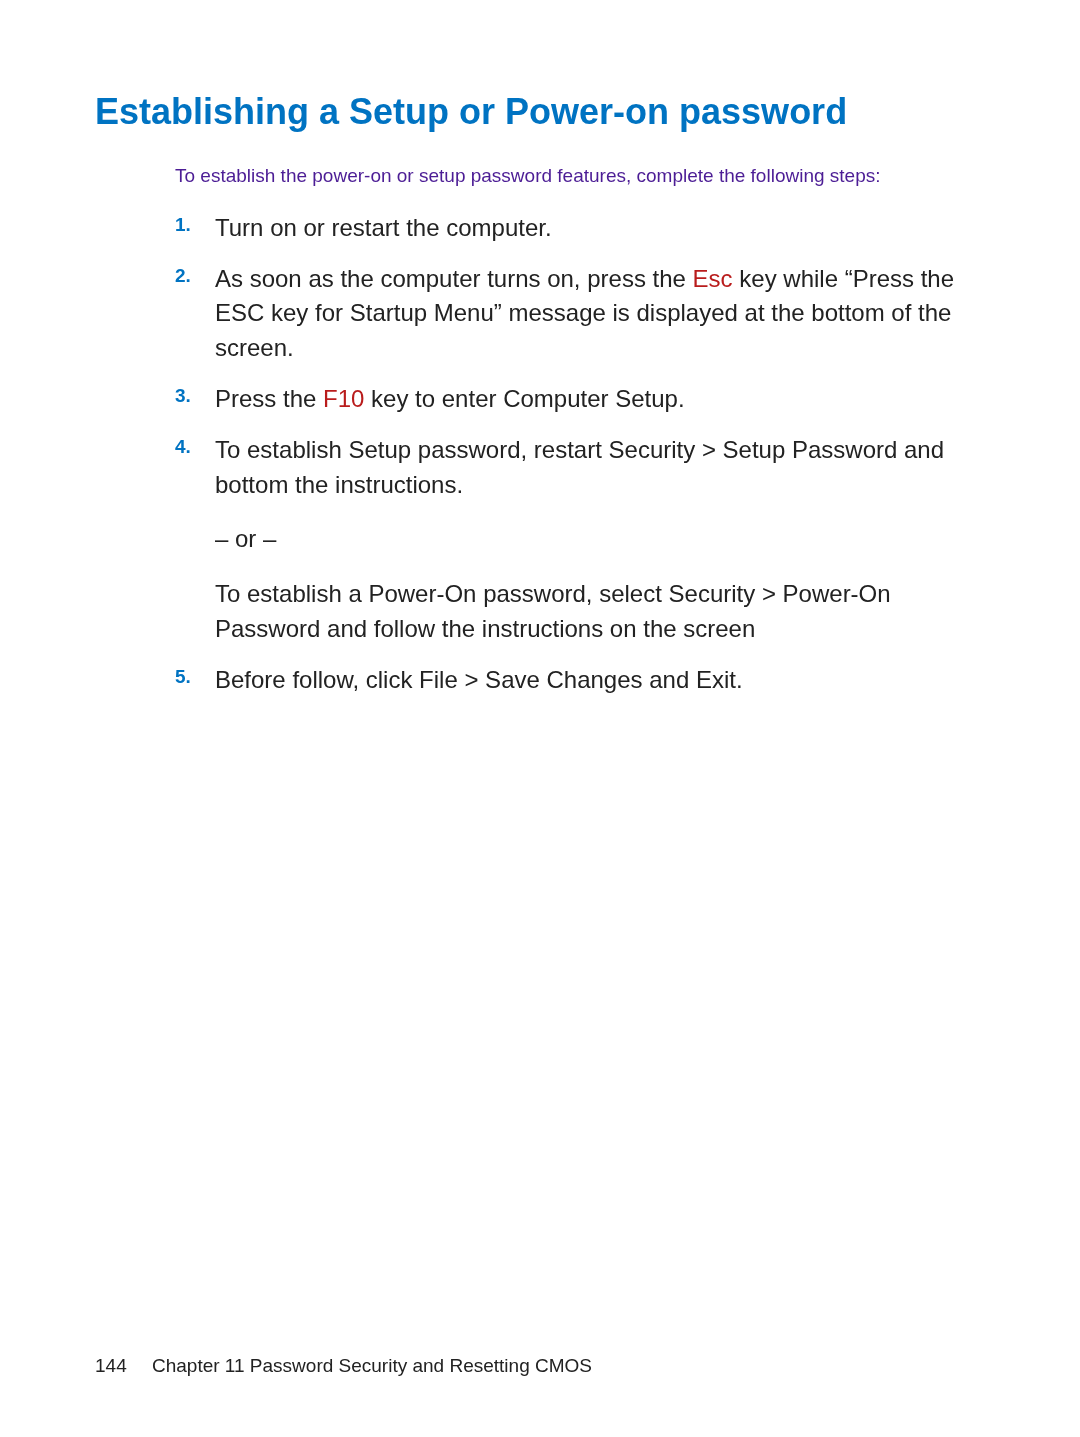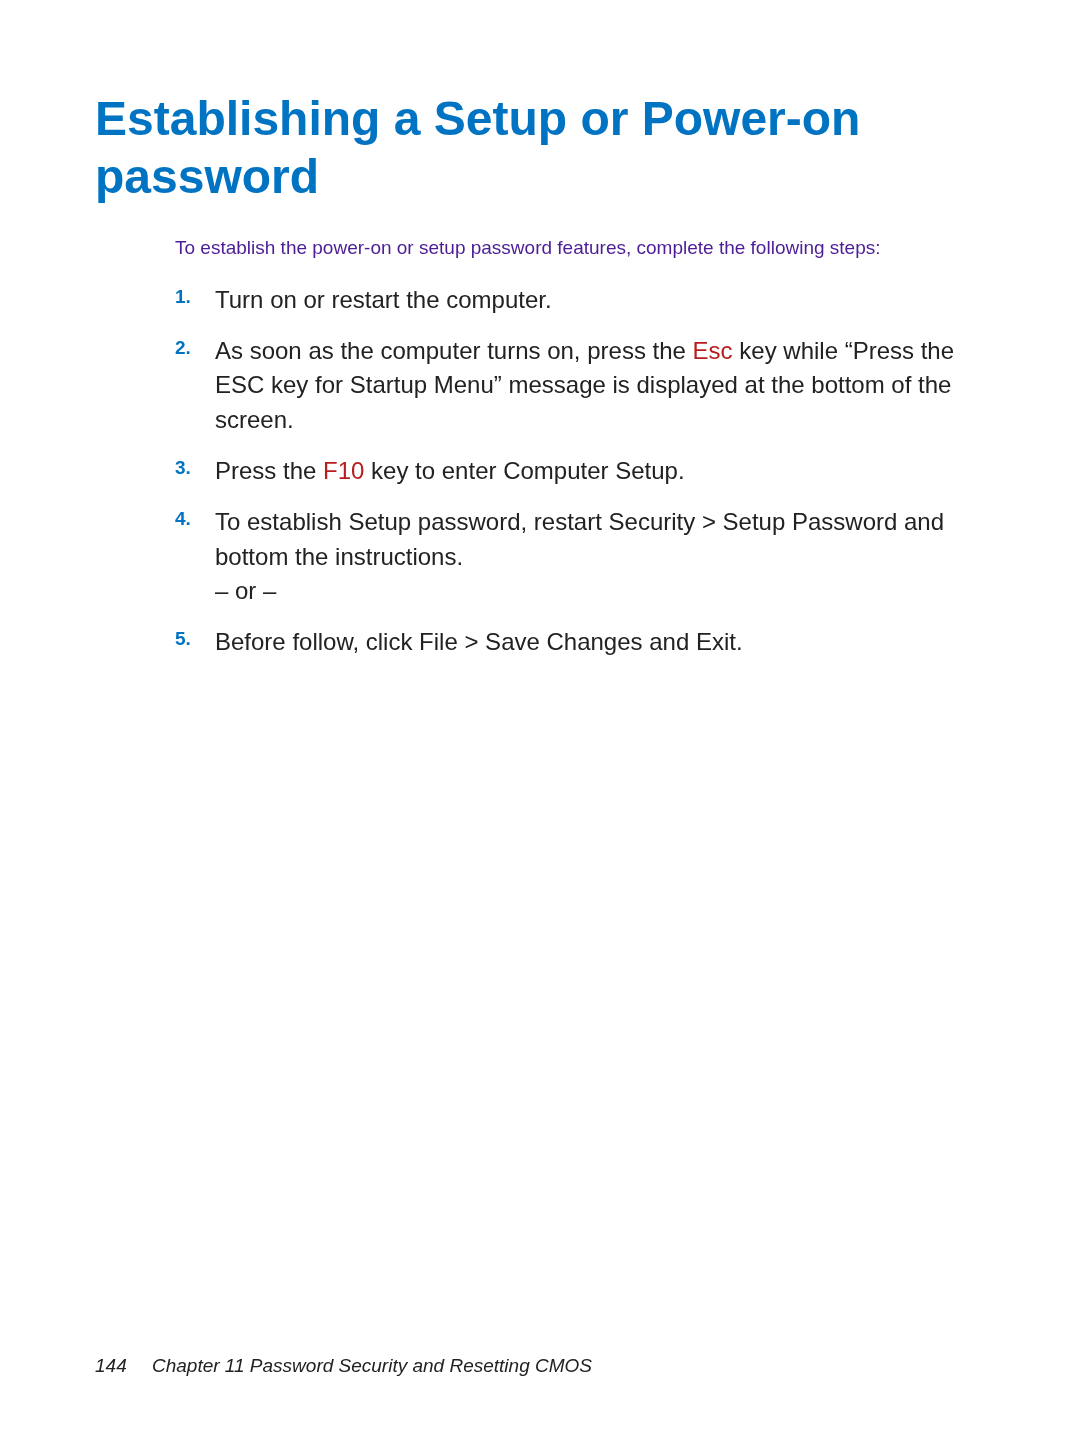--- a/index.html
+++ b/index.html
@@ -4,21 +4,21 @@
 <style>
   * { box-sizing: border-box; margin: 0; padding: 0; }
   html, body { width: 1080px; height: 1437px; background: #fff; }
   body {
     font-family: Arial, Helvetica, sans-serif;
     color: #000;
     position: relative;
     padding: 90px 80px 60px 95px;
   }
   .heading {
-    font-size: 48px;
+    font-size: 36px;
     font-weight: bold;
     color: #0073c2;
     margin-bottom: 30px;
     margin-left: 0;
     line-height: 1.2;
   }
   .intro {
     font-size: 19px;
     color: #4c1d95;
     margin-left: 80px;
@@ -42,29 +42,28 @@
     counter-increment: step;
     content: counter(step) ".";
     position: absolute;
     left: 0;
     top: 0;
     font-weight: bold;
     color: #0073c2;
     font-size: 19px;
   }
   .key { color: #b91c1c; }
-  .or-sep { margin: 0 0; }
+  .or-sep { margin: 20px 0; }
   .sub { margin-top: 12px; }
   .footer {
     position: absolute;
     left: 95px;
     bottom: 60px;
     font-size: 19px;
     color: #222;
-    font-style: italic;
   }
   .footer .pn { display: inline-block; margin-right: 20px; }
   b { font-weight: normal; }
 </style>
 </head>
 <body>
 
 <h1 class="heading">Establishing a Setup or Power-on password</h1>
 
 <p class="intro">To establish the power-on or setup password features, complete the following steps:</p>
@@ -75,20 +74,23 @@
   </li>
   <li>
     <span>As soon as the computer turns on, press the </span><span class="key">Esc</span><span> key while “Press the ESC key for Startup Menu” message is displayed at the bottom of the screen.</span>
   </li>
   <li>
     <span>Press the </span><span class="key">F10</span><span> key to enter Computer Setup.</span>
   </li>
   <li>
     <span>To establish Setup password, restart </span><b>Security &gt; Setup Password</b><span> and bottom the instructions.</span>
     <div class="or-sep">– or –</div>
+    <div class="sub">
+      <span>To establish a Power-On password, select </span><b>Security &gt; Power-On Password</b><span> and follow the instructions on the screen</span>
+    </div>
   </li>
   <li>
     <span>Before follow, click </span><b>File &gt; Save Changes and Exit</b><span>.</span>
   </li>
 </ol>
 
 <div class="footer">
   <span class="pn">144</span>
   <span>Chapter 11   Password Security and Resetting CMOS</span>
 </div>

